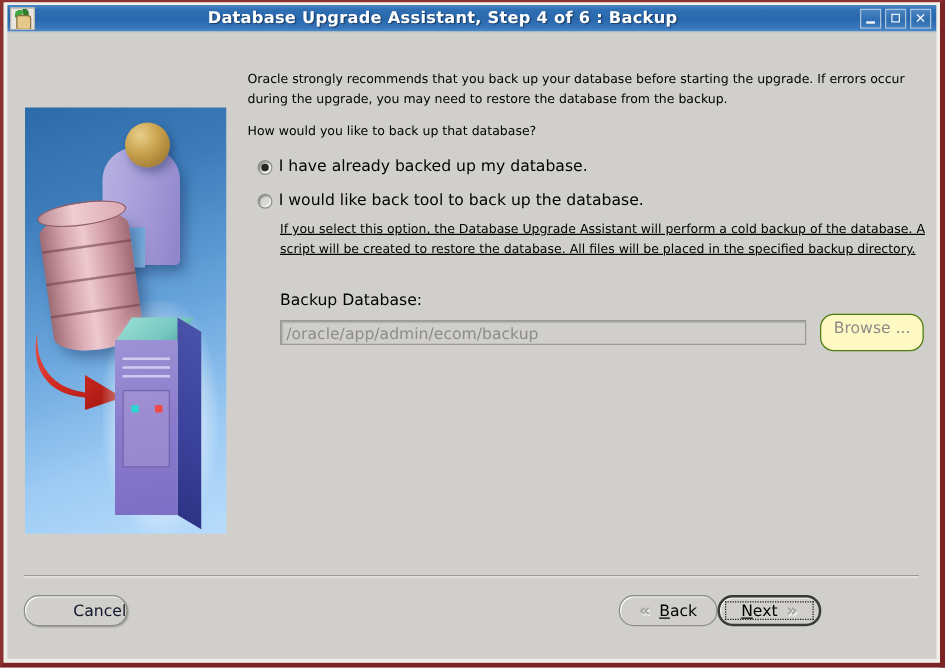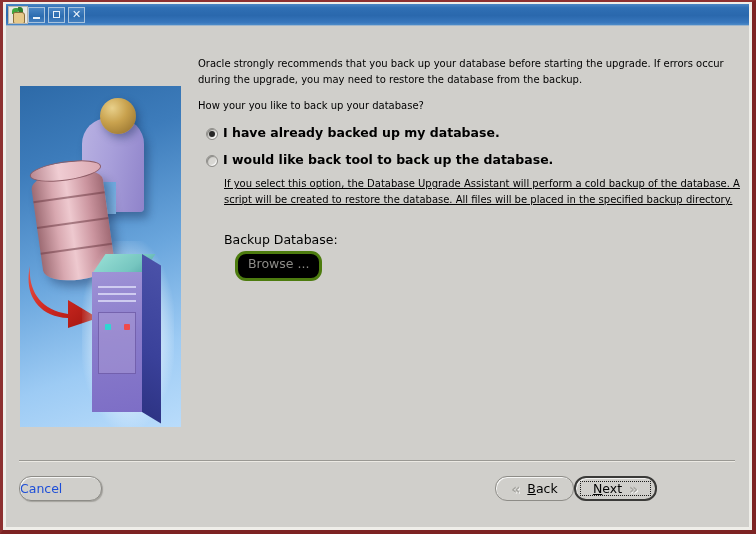--- a/index.html
+++ b/index.html
@@ -268,21 +268,20 @@
     white-space: pre-line;
   }
   #intro { position: absolute; left: 0; top: 8px; width: 545px; }
   #question { position: absolute; left: 0; top: 50px; width: 545px; }
 
   .radio-row {
     position: absolute;
     display: flex;
     align-items: flex-end;
     cursor: pointer;
-    font-weight: bold;
   }
   #radio-row-1 { left: 8px; top: 77px; }
   #radio-row-2 { left: 8px; top: 104px; }
   .radio {
     width: 12px;
     height: 12px;
     border-radius: 50%;
     box-sizing: border-box;
     background: #d8d7d3;
     border: 1px solid #8e8d89;
@@ -339,23 +338,23 @@
     font-size: 12.5px;
     padding: 0 4px;
     line-height: 18px;
     outline: none;
   }
   #browse-button {
     margin-left: 11px;
     min-width: 80px;
     height: 30px;
     box-sizing: border-box;
-    border: 3px solid #4d7c0f;
+    border: 1px solid #4d7c0f;
     border-radius: 11px;
-    background: #000000;
+    background: #fef9c3;
     color: #8d8c88;
     font-family: "DejaVu Sans", "Liberation Sans", sans-serif;
     font-size: 12.5px;
     text-align: center;
     line-height: 20px;
     cursor: default;
     padding: 0 10px;
   }
 
   
@@ -369,26 +368,26 @@
     border-bottom: 1px solid #eceae4;
     box-sizing: border-box;
   }
 
   
   .btn {
     box-sizing: border-box;
     border: 1px solid #8d8c87;
     border-radius: 12px;
     background: #d0cfcb;
-    color: #1d4ed8;
+    color: #0f172a;
     font-family: "DejaVu Sans", "Liberation Sans", sans-serif;
     font-size: 12.5px;
     height: 25px;
     line-height: 23px;
-    text-align: left;
+    text-align: right;
     cursor: pointer;
     box-shadow: inset 1px 1px 0 rgba(255,255,255,0.8), 1px 1px 1px rgba(120,118,112,0.5);
     position: absolute;
   }
   #cancel-button { left: 13px; top: 450px; width: 83px; }
   #help-button   { left: 105px; top: 450px; width: 83px; }
 
   #nav-group { position: absolute; left: 489px; top: 450px; }
   .nav-btn {
     position: absolute;
@@ -438,20 +437,21 @@
 
 <div id="window">
   <div id="frame-inner">
 
     <div id="titlebar">
       <div id="title-icon">
         <div class="leaf1"></div>
         <div class="leaf2"></div>
         <div class="hand"></div>
       </div>
+      <div id="title-text">Database Upgrade Assistant, Step 4 of 6 : Backup</div>
       <div id="win-buttons">
         <div class="win-btn">
           <span class="glyph-min"></span>
         </div>
         <div class="win-btn">
           <span class="glyph-max"></span>
         </div>
         <div class="win-btn">✕</div>
       </div>
     </div>
@@ -488,37 +488,38 @@
         <div class="ill-srv-line" style="top:207px"></div>
         <div class="ill-srv-line" style="top:214px"></div>
         <div id="ill-srv-panel"></div>
         <div class="ill-led" style="left:85px;background:#2fd6d2"></div>
         <div class="ill-led" style="left:104px;background:#ef4a4a"></div>
       </div>
 
       <div id="panel">
 
         <p id="intro" class="para">Oracle strongly recommends that you back up your database before starting the upgrade. If errors occur during the upgrade, you may need to restore the database from the backup.</p>
-        <p id="question" class="para">How your you like to back up your database?</p>
+        <p id="question" class="para">How would you like to back up that database?</p>
 
         <div class="radio-row" id="radio-row-1">
           <span class="radio checked"></span>
           <span class="radio-label">I have already backed up my database.</span>
         </div>
 
         <div class="radio-row" id="radio-row-2">
           <span class="radio"></span>
           <span class="radio-label">I would like back tool to back up the database.</span>
         </div>
 
         <p id="option-desc" class="para">If you select this option, the Database Upgrade Assistant will perform a cold backup of the database. A script will be created to restore the database. All files will be placed in the specified backup directory.</p>
 
         <div id="backup-dir-label">Backup Database:</div>
 
         <div id="dir-row">
+          <input id="backup-dir-input" type="text" disabled="" value="/oracle/app/admin/ecom/backup" style="">
           <div id="browse-button">Browse ...</div>
         </div>
       </div>
 
       <div id="separator"></div>
 
       <div class="btn" id="cancel-button">Cancel</div>
 
       <div id="nav-group">
         <div class="nav-btn" id="back-button">

